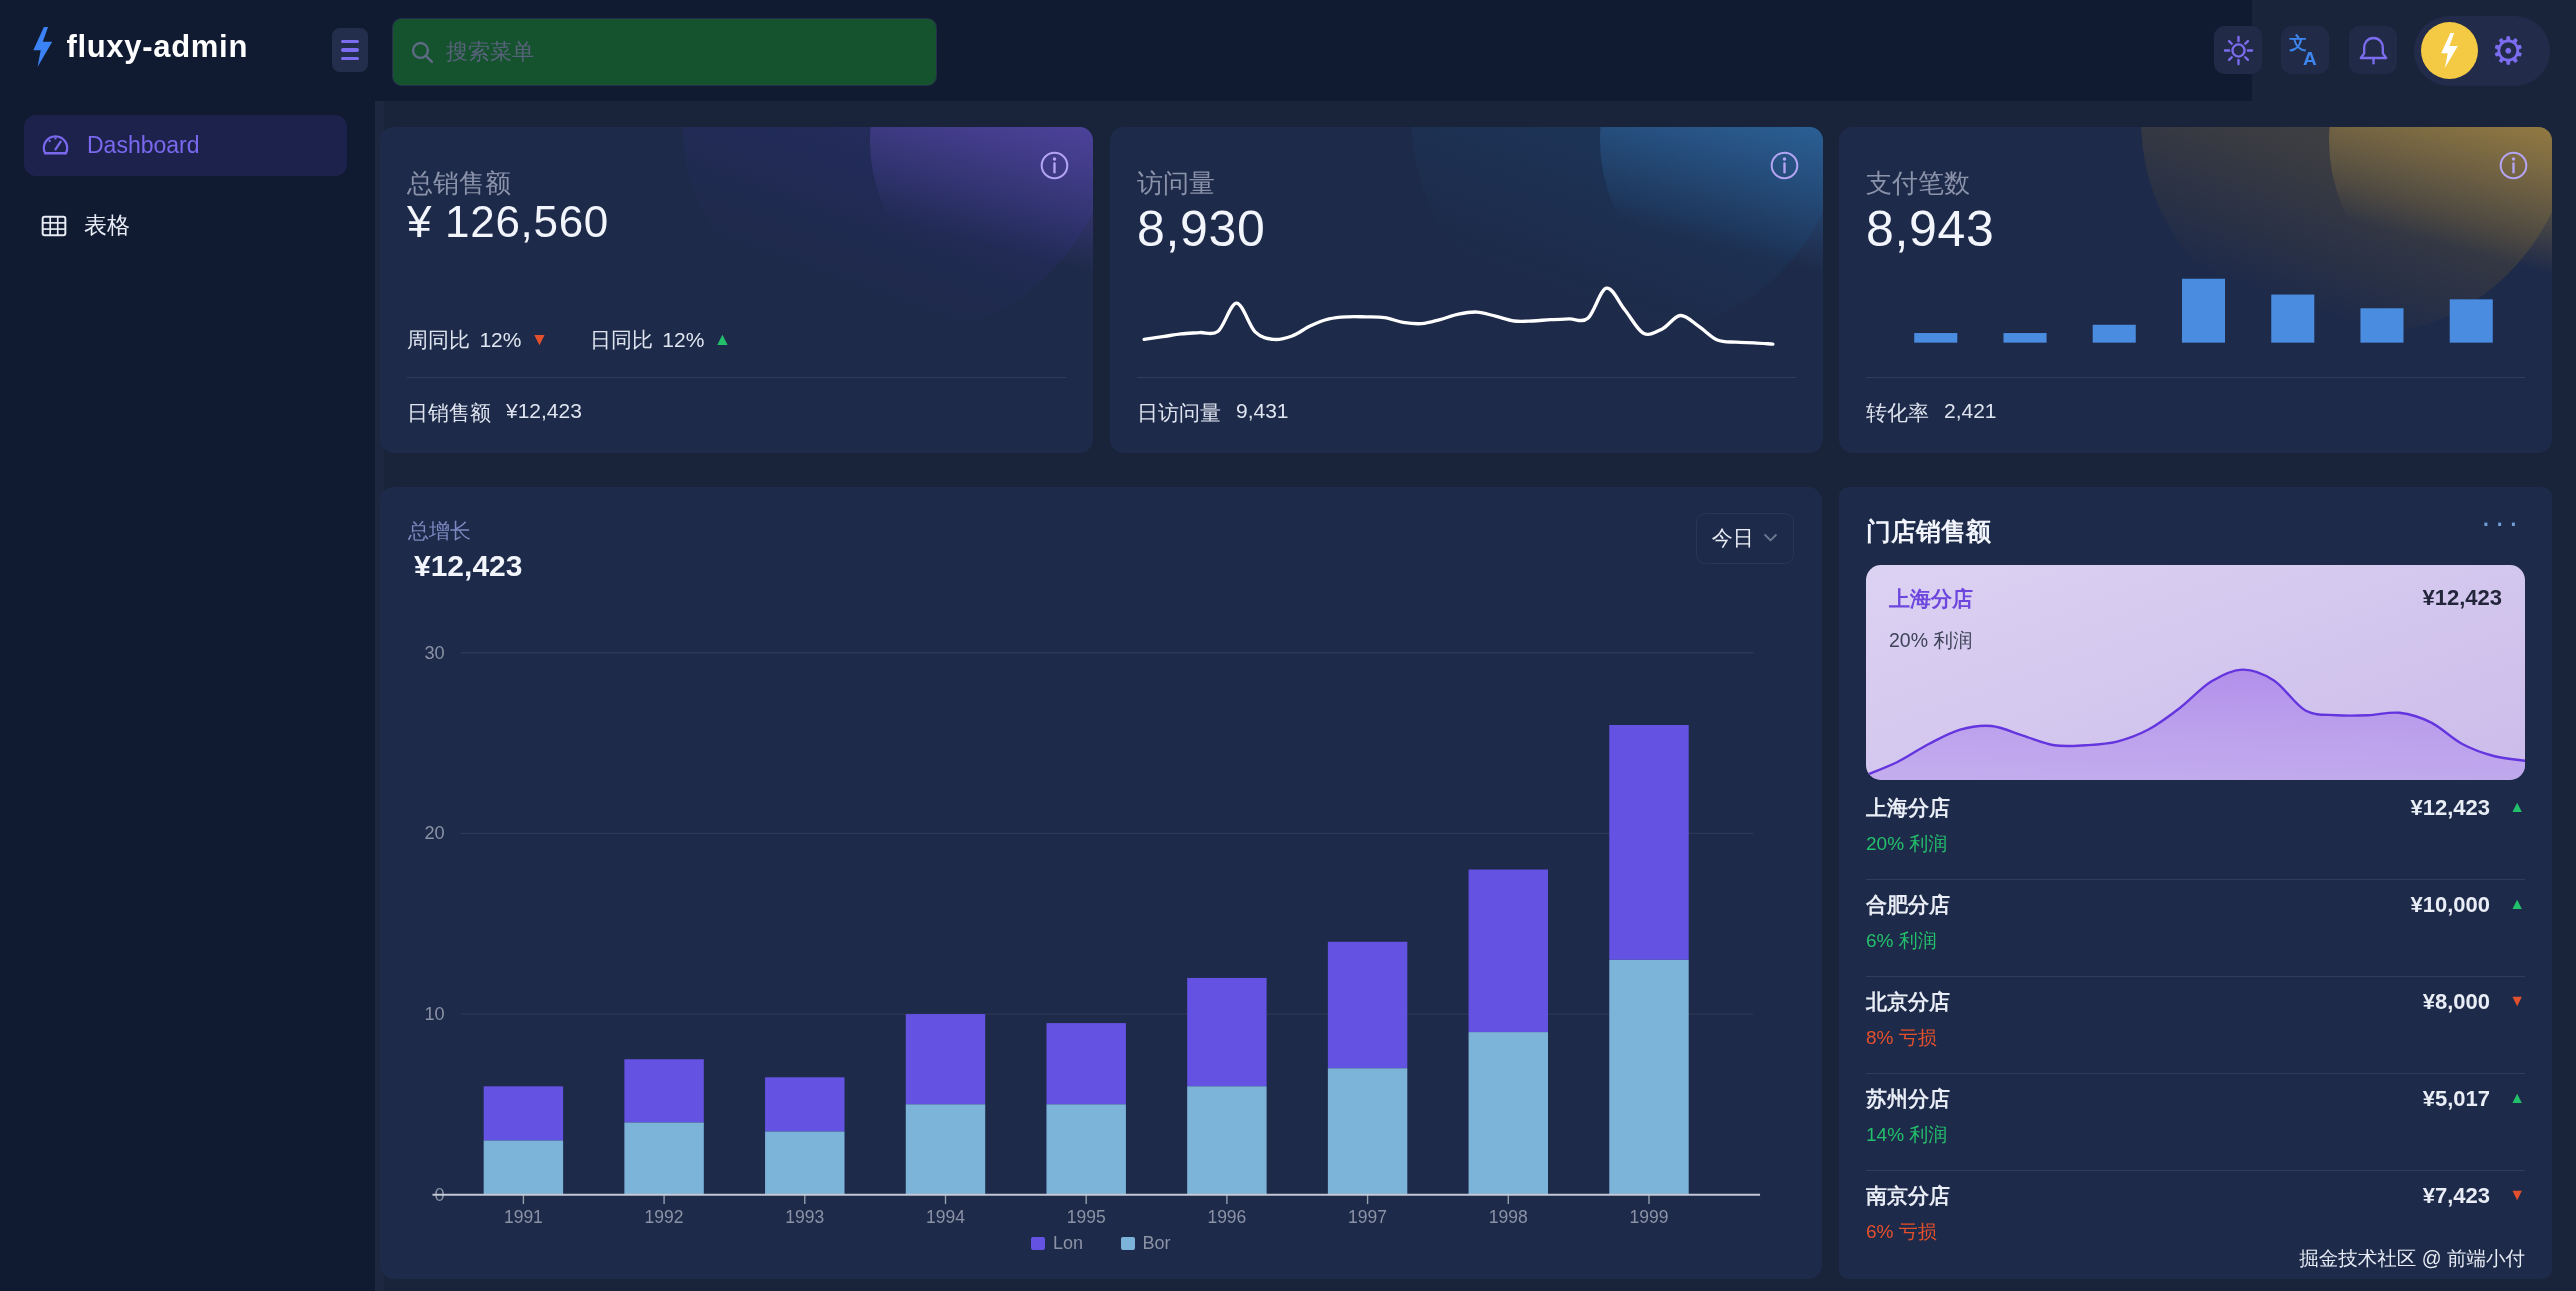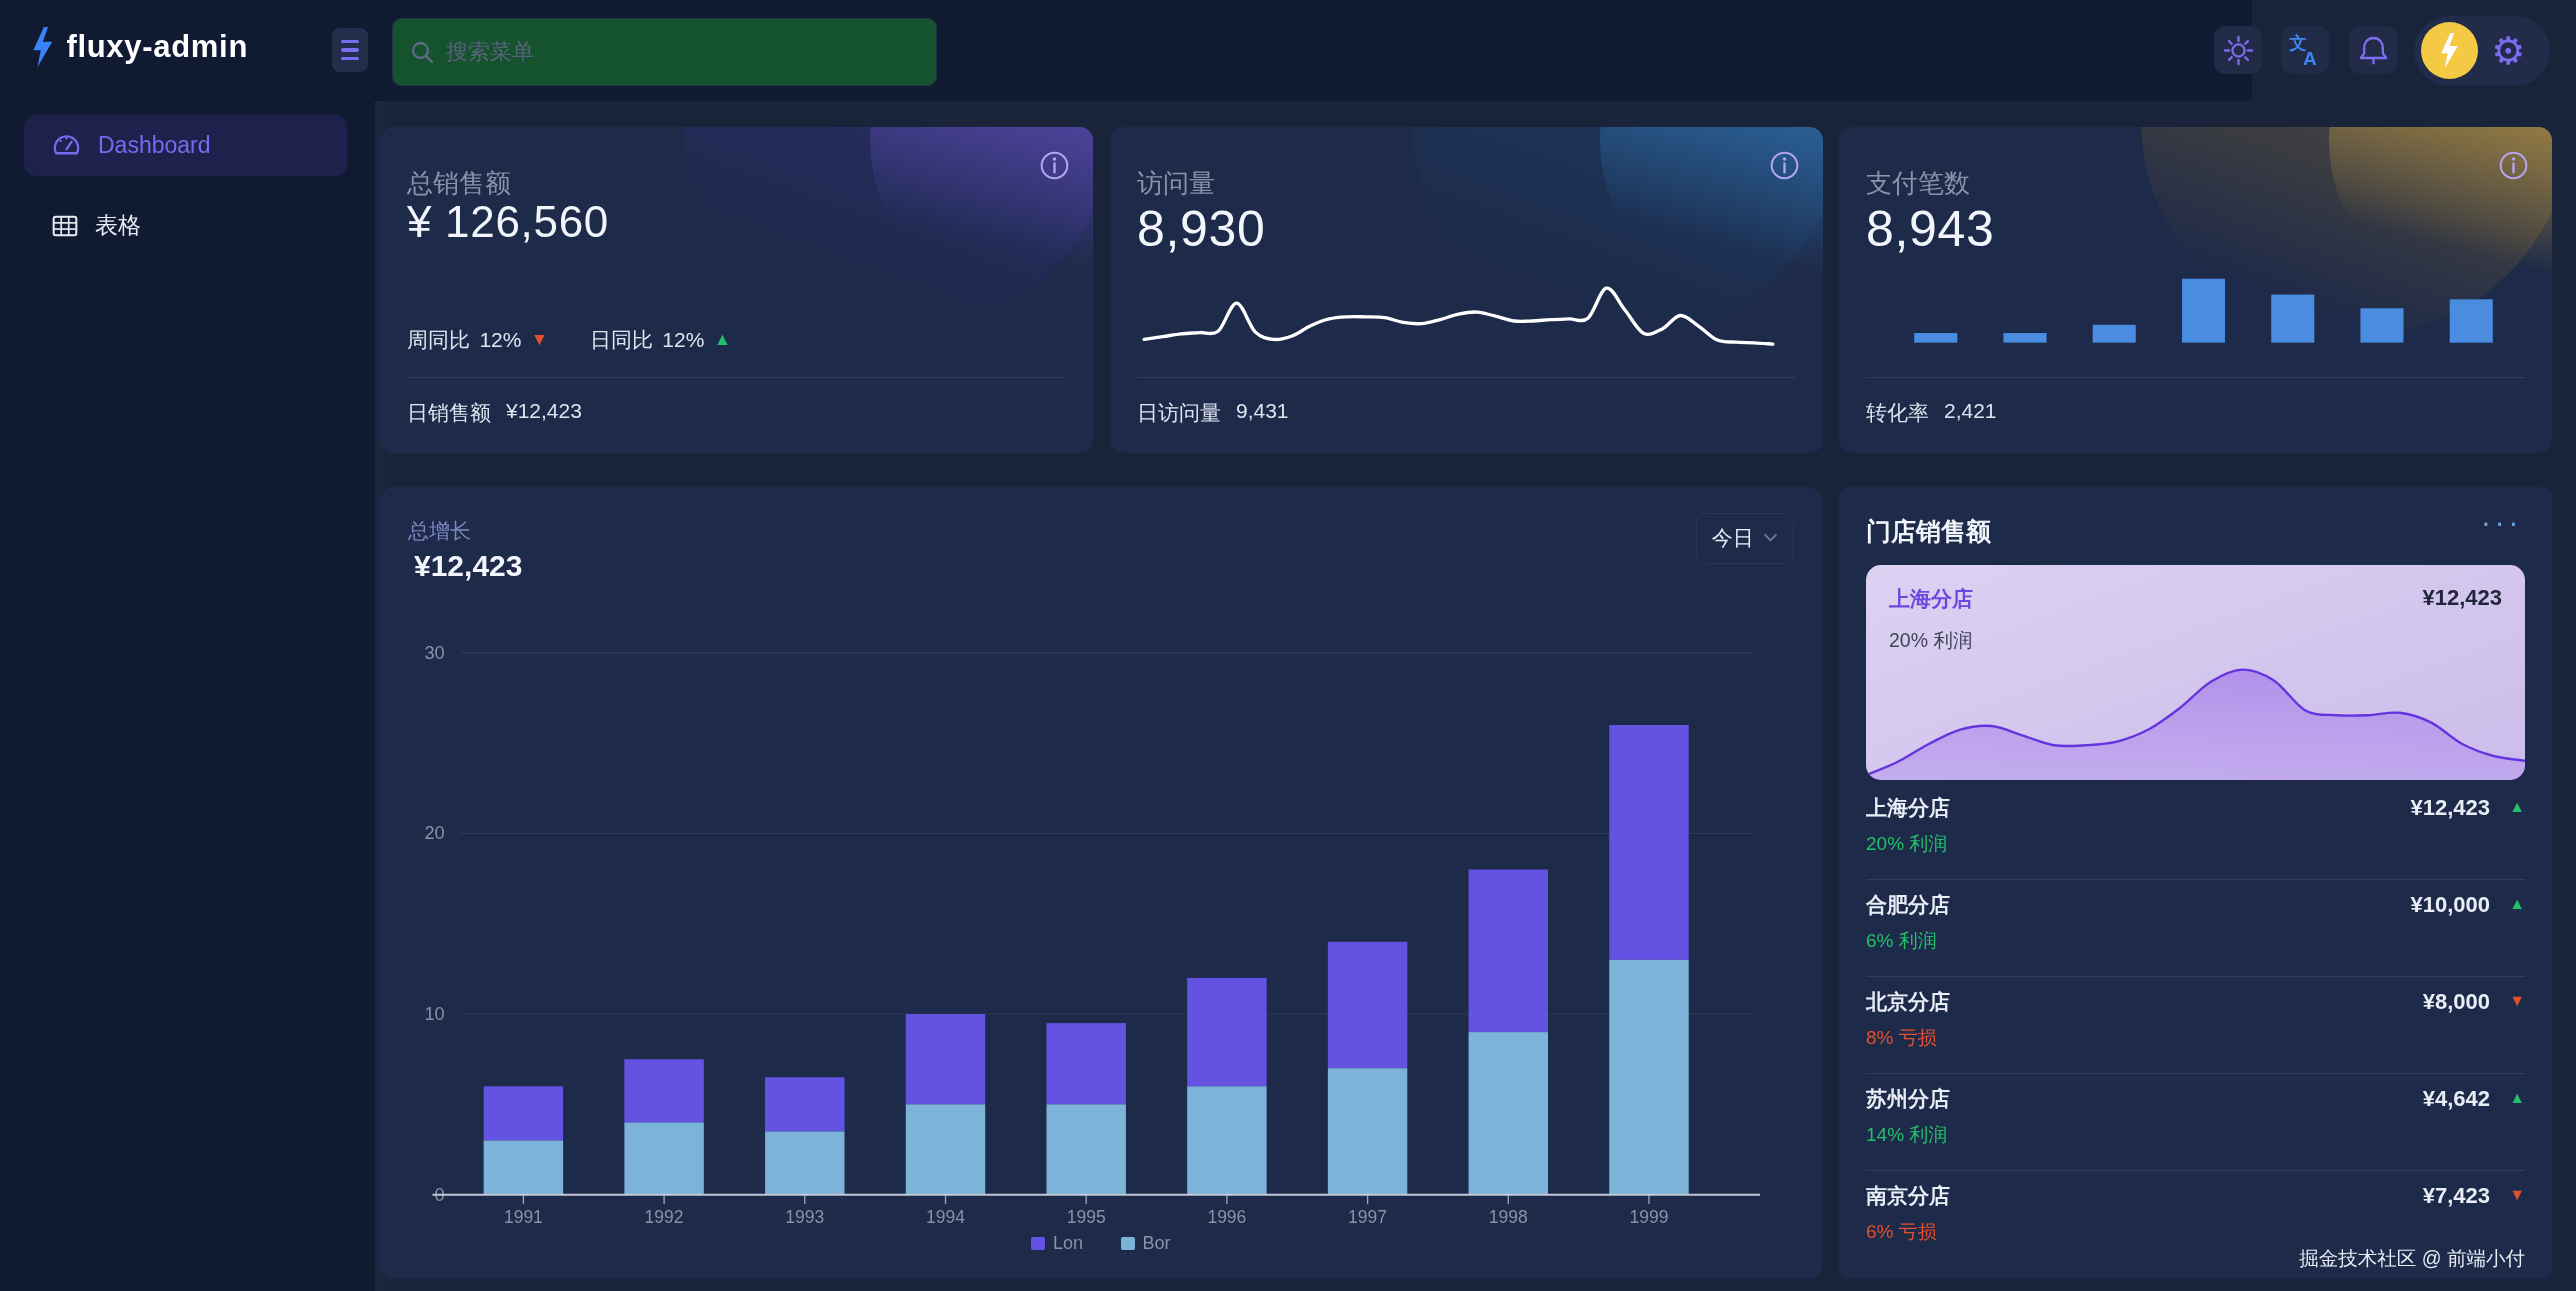--- a/index.html
+++ b/index.html
@@ -19,21 +19,21 @@
   .hamburger{left:332px;top:28px;width:36px;height:44px;border-radius:8px;background:#232e4d;display:flex;flex-direction:column;justify-content:center;align-items:center;gap:5.4px;cursor:pointer;}
   .hamburger i{display:block;width:17.5px;height:3.4px;border-radius:2px;background:#7c6cf0;}
   .search{left:392px;top:17.5px;width:543px;height:66px;border-radius:9.4px;border:1.3px solid #262f4d;background:#14532d;}
   .search input{position:absolute;inset:0;background:transparent;border:none;outline:none;color:#cfd6e4;font-size:22px;padding-left:53px;font-family:inherit;}
   .search input::placeholder{color:#59627c;}
   .search .mag{position:absolute;left:16px;top:20px;}
   .icon-btn{width:48px;height:48px;border-radius:10.8px;background:#212b48;top:26px;display:flex;align-items:center;justify-content:center;cursor:pointer;}
   .avatar-pill{left:2414px;top:15.5px;width:136px;height:70px;border-radius:35px;background:#222c4a;display:flex;align-items:center;cursor:pointer;}
   .avatar{width:57px;height:57px;border-radius:50%;background:#f4c944;margin-left:6.7px;display:flex;align-items:center;justify-content:center;}
   .gear{margin-left:13.5px;font-size:38px;color:#7c6cf0;line-height:1;}
-  .side-item{left:24px;width:323px;display:flex;align-items:center;padding-left:27px;gap:16px;font-size:23px;cursor:pointer;box-sizing:border-box;}
+  .side-item{left:24px;width:323px;display:flex;align-items:center;padding-left:16px;gap:16px;font-size:23px;cursor:pointer;box-sizing:border-box;}
   .side-item.active{top:13.5px;height:61px;border-radius:12px;background:rgba(103,88,234,0.14);color:#7a68ee;}
   .side-item.plain{top:101px;height:47px;color:#e9edf6;}
   
   .card{position:absolute;background:#1e2a49;border-radius:13.5px;}
   .deco{position:absolute;inset:0;overflow:hidden;border-radius:13.5px;pointer-events:none;}
   .circle{position:absolute;border-radius:50%;}
   .c-a{width:431px;height:431px;top:-222px;right:-20px;}
   .c-b{width:337px;height:337px;top:-155px;right:-114px;}
   .deco-purple .c-a{background:linear-gradient(200deg, rgba(86,82,190,0.38), rgba(38,44,104,0.45) 60%, rgba(30,40,80,0) 85%);}
   .deco-purple .c-b{background:linear-gradient(195deg,#6d5ce4 0%, #4b4198 45%, rgba(45,50,120,0) 78%);}
@@ -345,21 +345,21 @@
     <div class="abs s-name">北京分店</div>
     <div class="abs s-sub loss">8% 亏损</div>
     <div class="abs s-val">¥8,000</div>
     <div class="abs s-tri tri down">▼</div>
   </div>
   <div class="abs s-div" style="top:586px;"></div>
 
   <div class="abs srow" style="top:587px;">
     <div class="abs s-name">苏州分店</div>
     <div class="abs s-sub profit">14% 利润</div>
-    <div class="abs s-val">¥4,642</div>
+    <div class="abs s-val">¥5,017</div>
     <div class="abs s-tri tri up">▲</div>
   </div>
   <div class="abs s-div" style="top:683px;"></div>
 
   <div class="abs srow" style="top:684px;">
     <div class="abs s-name">南京分店</div>
     <div class="abs s-sub loss">6% 亏损</div>
     <div class="abs s-val">¥7,423</div>
     <div class="abs s-tri tri down">▼</div>
   </div>

